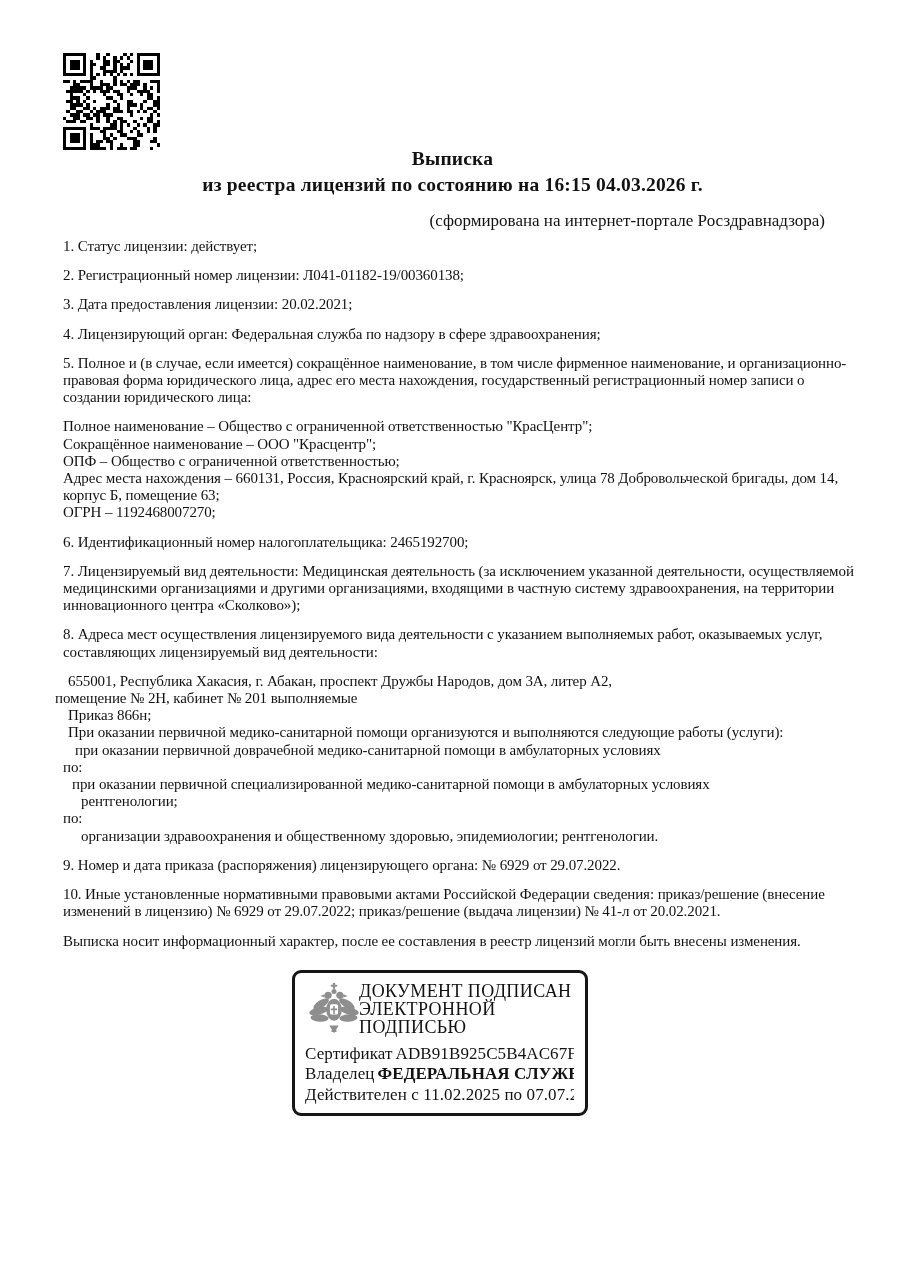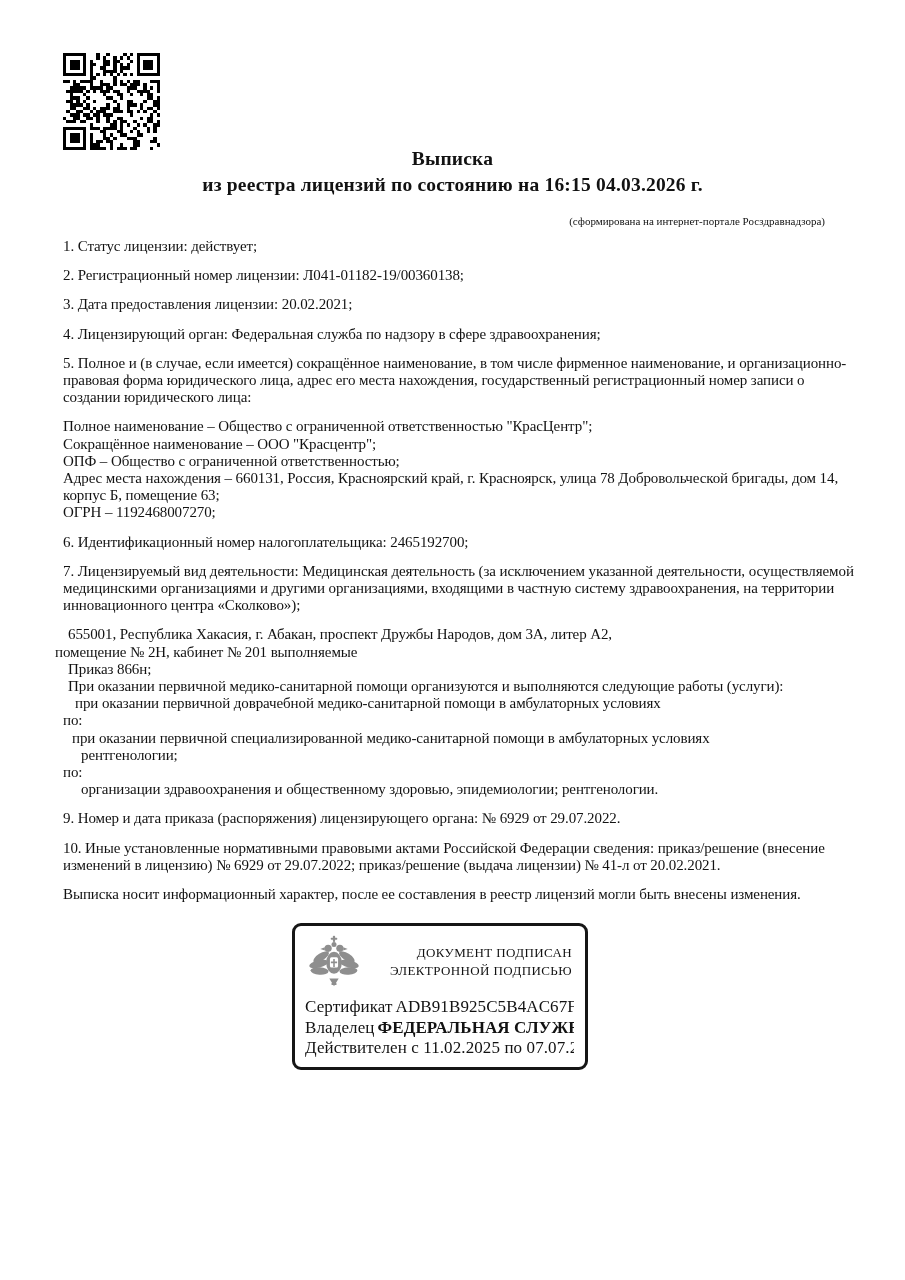--- a/index.html
+++ b/index.html
@@ -25,21 +25,21 @@
     text-align:center;
     font-size:19.5px;
     font-weight:700;
     line-height:26px;
     letter-spacing:0.2px;
   }
   .subtitle{
     margin-top:15px;
     padding-right:80px;
     text-align:right;
-    font-size:11px;
+    font-size:17px;
     line-height:16px;
   }
   .body{
     margin:9px 48px 0 63px;
     font-size:15px;
     line-height:17.2px;
     letter-spacing:-0.1px;
   }
   .body p{margin:0;padding:0;}
   .stamp{
@@ -47,22 +47,22 @@
     width:296px;
     box-sizing:border-box;
     border:3px solid #161616;
     border-radius:9px;
     padding:8px 11px 8px 10px;
     background:#ffffff;
   }
   .stamp-head{display:flex;align-items:center;}
   .emblem{width:50px;height:56px;flex:0 0 auto;margin-left:4px;}
   .stamp-head-text{
-    flex:1;text-align:right;
-    font-size:13px;line-height:18px;
+    flex:1;text-align:left;
+    font-size:18px;line-height:18px;
     letter-spacing:0.4px;
     padding-right:2px;
   }
   .stamp-lines{margin-top:7px;}
   .stamp-line{
     font-size:17px;line-height:20.5px;
     white-space:nowrap;overflow:hidden;
     letter-spacing:0.1px;
   }
   .stamp-line .lbl{margin-right:3px;}
@@ -484,20 +484,21 @@
       <p style="margin-top: 12px; margin-left: 0px;">3. Дата предоставления лицензии: 20.02.2021;</p>
       <p style="margin-top: 12px; margin-left: 0px;">4. Лицензирующий орган: Федеральная служба по надзору в сфере здравоохранения;</p>
       <p style="margin-top: 12px; margin-left: 0px;">5. Полное и (в случае, если имеется) сокращённое наименование, в том числе фирменное наименование, и организационно-правовая форма юридического лица, адрес его места нахождения, государственный регистрационный номер записи о создании юридического лица:</p>
       <p style="margin-top: 12px; margin-left: 0px;">Полное наименование – Общество с ограниченной ответственностью "КрасЦентр";</p>
       <p style="margin-top: 0px; margin-left: 0px;">Сокращённое наименование – ООО "Красцентр";</p>
       <p style="margin-top: 0px; margin-left: 0px;">ОПФ – Общество с ограниченной ответственностью;</p>
       <p style="margin-top: 0px; margin-left: 0px;">Адрес места нахождения – 660131, Россия, Красноярский край, г. Красноярск, улица 78 Добровольческой бригады, дом 14, корпус Б, помещение 63;</p>
       <p style="margin-top: 0px; margin-left: 0px;">ОГРН – 1192468007270;</p>
       <p style="margin-top: 12px; margin-left: 0px;">6. Идентификационный номер налогоплательщика: 2465192700;</p>
       <p style="margin-top: 12px; margin-left: 0px;">7. Лицензируемый вид деятельности: Медицинская деятельность (за исключением указанной деятельности, осуществляемой медицинскими организациями и другими организациями, входящими в частную систему здравоохранения, на территории инновационного центра «Сколково»);</p>
+      <p style="margin-top: 12px; margin-left: 0px;">8. Адреса мест осуществления лицензируемого вида деятельности с указанием выполняемых работ, оказываемых услуг, составляющих лицензируемый вид деятельности:</p>
       <p style="margin-top: 12px; margin-left: 5px;">655001, Республика Хакасия, г. Абакан, проспект Дружбы Народов, дом 3А, литер А2,</p>
       <p style="margin-top: 0px; margin-left: -8px;">помещение № 2Н, кабинет № 201 выполняемые</p>
       <p style="margin-top: 0px; margin-left: 5px;">Приказ 866н;</p>
       <p style="margin-top: 0px; margin-left: 5px;">При оказании первичной медико-санитарной помощи организуются и выполняются следующие работы (услуги):</p>
       <p style="margin-top: 0px; margin-left: 12px;">при оказании первичной доврачебной медико-санитарной помощи в амбулаторных условиях</p>
       <p style="margin-top: 0px; margin-left: 0px;">по:</p>
       <p style="margin-top: 0px; margin-left: 9px;">при оказании первичной специализированной медико-санитарной помощи в амбулаторных условиях</p>
       <p style="margin-top: 0px; margin-left: 18px;">рентгенологии;</p>
       <p style="margin-top: 0px; margin-left: 0px;">по:</p>
       <p style="margin-top: 0px; margin-left: 18px;">организации здравоохранения и общественному здоровью, эпидемиологии; рентгенологии.</p>

